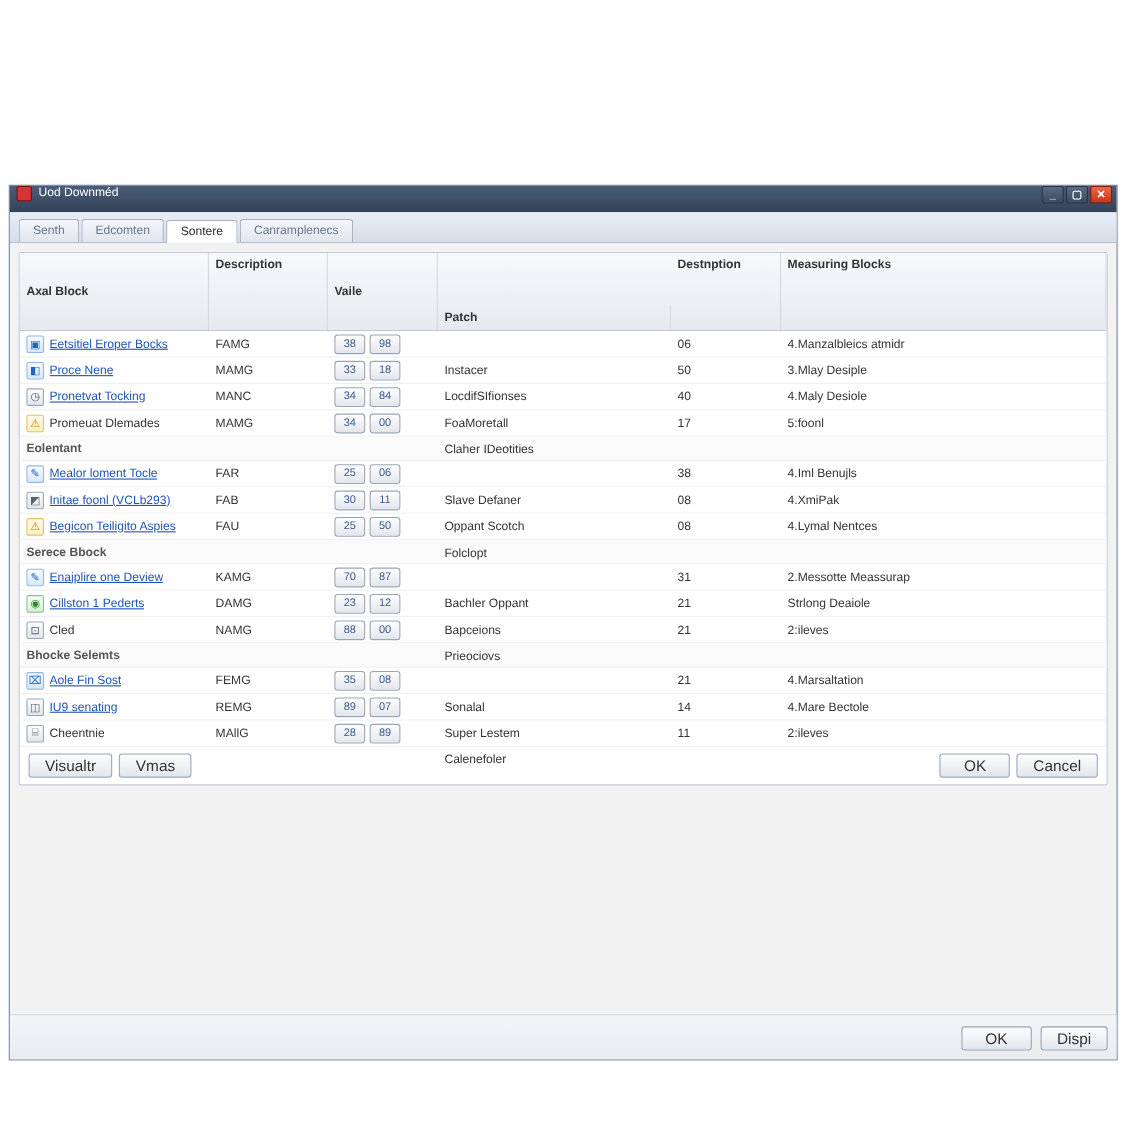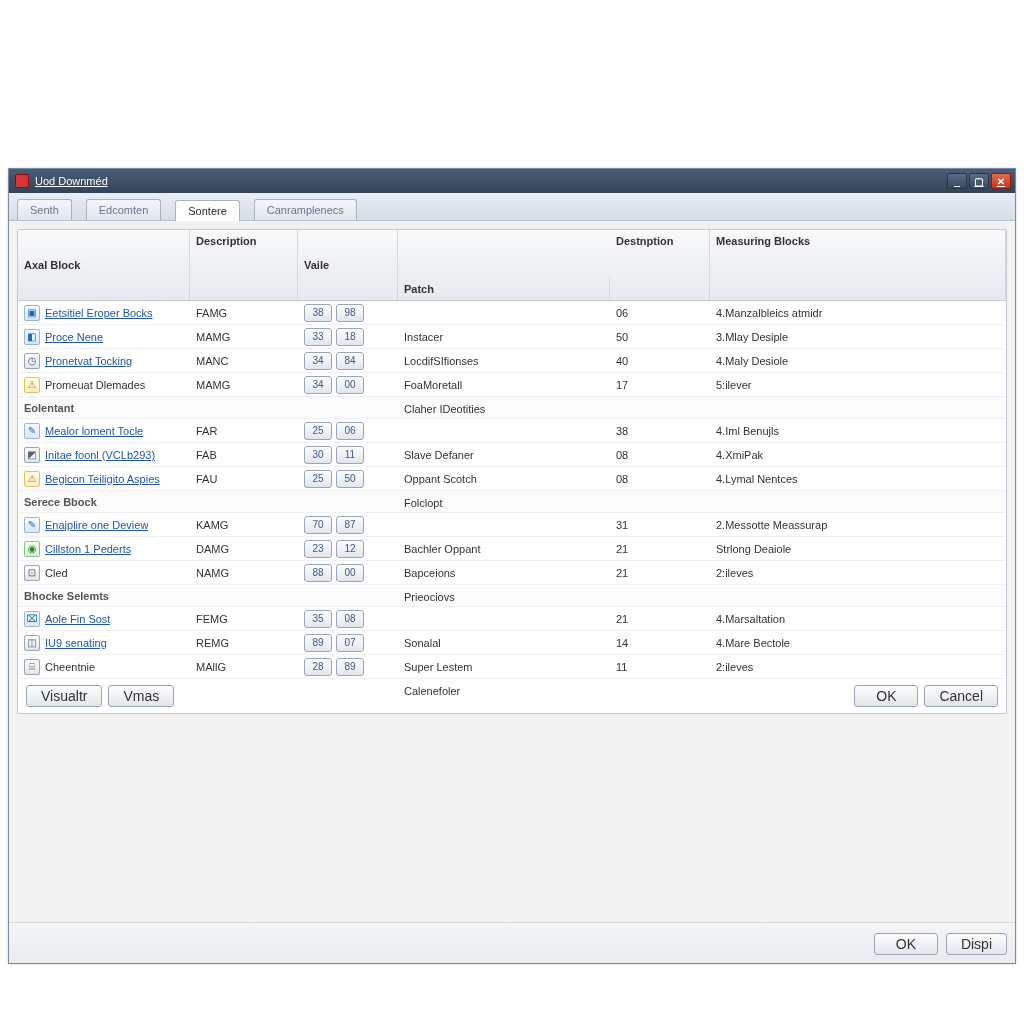--- a/index.html
+++ b/index.html
@@ -20,24 +20,23 @@
     width: 1008px;
     border: 1px solid #7a8aa0;
     background: #f2f2f2;
     box-shadow: 0 0 2px rgba(0,0,0,0.2);
   }
   .titlebar {
     height: 24px;
     background: linear-gradient(#4a5d78, #344258);
     color: #fff;
     display: flex;
-    align-items: center;
+    align-items: flex-start;
     padding: 0 4px 0 6px;
     font-size: 11px;
-    text-decoration: underline;
   }
   .title-icon {
     width: 14px; height: 14px;
     background: #d73434;
     border: 1px solid #7a1212;
     margin-right: 6px;
     border-radius: 2px;
   }
   .title-text { flex: 1; }
   .title-buttons { display: flex; gap: 2px; }
@@ -49,21 +48,21 @@
     display:flex; align-items:center; justify-content:center;
     color:#fff; font-size:10px; font-weight:bold;
     cursor:pointer;
   }
   .tb-close { background: linear-gradient(#e86a4a, #c8341a); border-color:#8a1a08; }
 
   .tabs-strip {
     background: linear-gradient(#e8eef6, #d6dde8);
     padding: 6px 8px 0 8px;
     display: flex;
-    gap: 14px;
+    gap: 2px;
     border-bottom: 1px solid #b8c2d0;
   }
   .tab {
     padding: 4px 12px;
     border: 1px solid #a8b2c0;
     border-bottom: none;
     background: linear-gradient(#f4f6fa, #e0e6ee);
     color: #6a7688;
     border-radius: 3px 3px 0 0;
     cursor: pointer;
@@ -272,21 +271,21 @@
               <span class="row-icon ic-warn">⚠</span>
               <span class="plain">Promeuat Dlemades</span>
             </div>
             <div class="col-descr">MAMG</div>
             <div class="col-value">
               <span class="num-btn">34</span>
               <span class="num-btn">00</span>
             </div>
             <div class="col-patch">Claher IDeotities</div>
             <div class="col-destn">17</div>
-            <div class="col-meas">5:ilever</div>
+            <div class="col-meas">5:foonl</div>
           </div>
           <div class="group-row">
             <div class="col-block" style="width: 100%;">Eolentant</div>
           </div>
           <div class="row">
             <div class="col-block">
               <span class="row-icon ic-blue">✎</span>
               <span class="link">Mealor loment Tocle</span>
             </div>
             <div class="col-descr">FAR</div>

